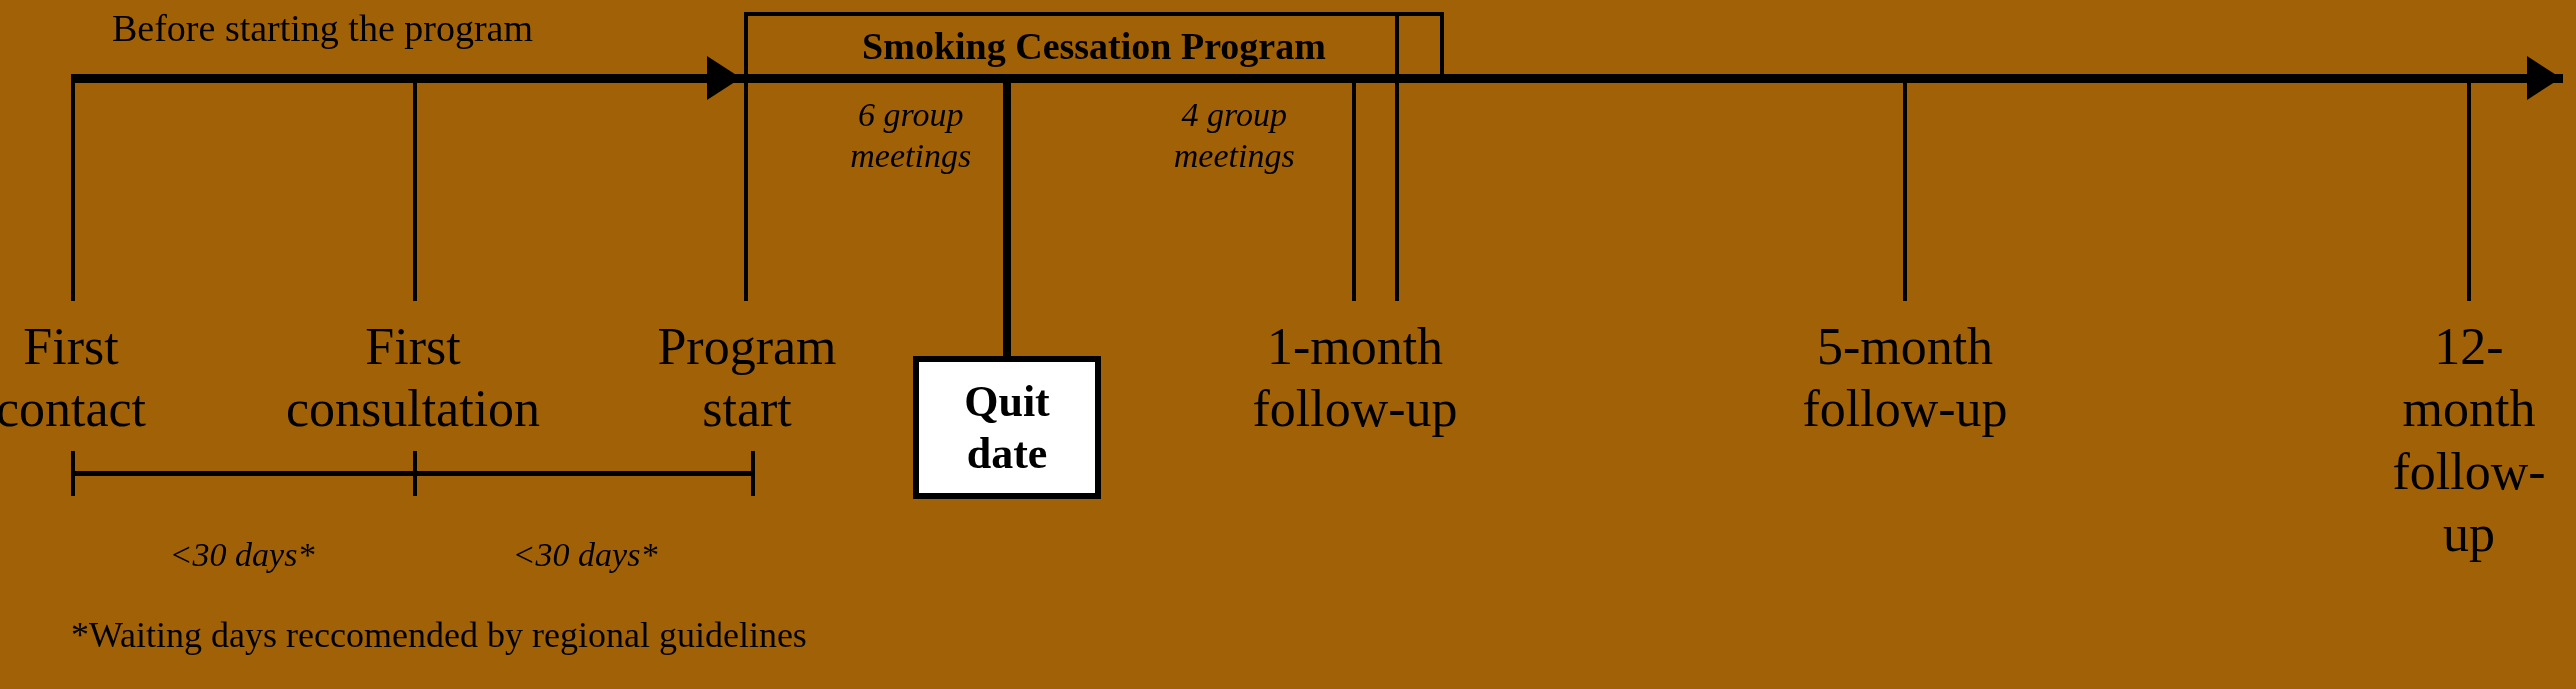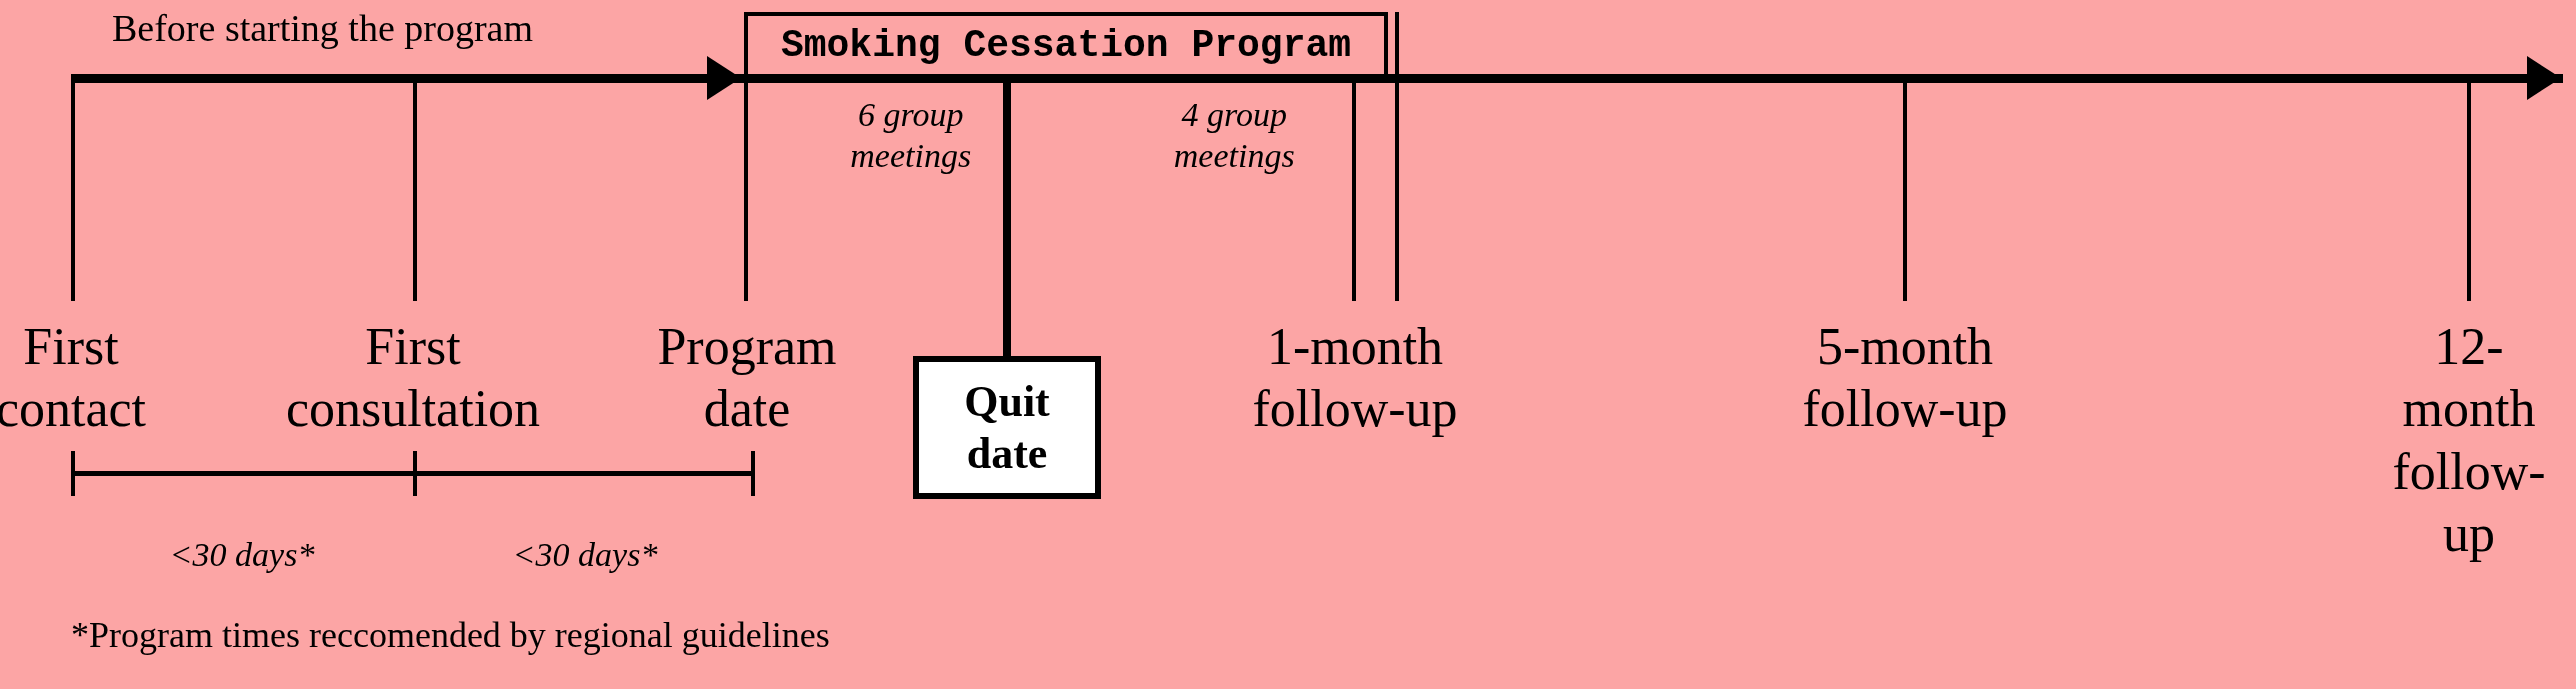--- a/index.html
+++ b/index.html
@@ -9,21 +9,21 @@
   }
   body {
     font-family: "Liberation Serif", "DejaVu Serif", serif;
     color: #000000;
   }
 
   #diagram {
     position: relative;
     width: 2576px;
     height: 690px;
-    background: #fca5a5;
+    background: #a16207;
     overflow: hidden;
   }
 
   
   .hline {
     position: absolute;
     background: #000000;
   }
   .vline {
     position: absolute;
@@ -80,28 +80,27 @@
     width: 655px;
     height: 289px;
     box-sizing: border-box;
     border-left: 4.3px solid #000000;
     border-right: 4.3px solid #000000;
   }
   .program-header {
     position: absolute;
     left: 744px;
     top: 12px;
-    width: 644px;
+    width: 700px;
     height: 67px;
     box-sizing: border-box;
     border: 4.3px solid #000000;
     display: flex;
     align-items: center;
     justify-content: center;
-    font-family: Liberation Mono, monospace;
   }
   .program-header-label {
     font-size: 38px;
     font-weight: bold;
     line-height: 1;
     white-space: nowrap;
   }
 
   .program-cols {
     position: absolute;
@@ -235,32 +234,32 @@
   <div class="quit-box">
     <span class="quit-box-label">Quit
 date</span>
   </div>
 
   <div class="milestone-label" style="left:71px;">First
 contact</div>
   <div class="milestone-label" style="left:413px;">First
 consultation</div>
   <div class="milestone-label" style="left:747px;">Program
-date</div>
+start</div>
   <div class="milestone-label" style="left:1355px;">1-month
 follow-up</div>
   <div class="milestone-label" style="left:1905px;">5-month
 follow-up</div>
   <div class="milestone-label" style="left:2469px;">12-month
 follow-up</div>
 
   <div class="hline bracket-line"></div>
   <div class="vline bracket-tick" style="left:71px;"></div>
   <div class="vline bracket-tick" style="left:413px;"></div>
   <div class="vline bracket-tick" style="left:751px;"></div>
 
   <div class="bracket-label" style="left:242px;">&lt;30 days*</div>
   <div class="bracket-label" style="left:585px;">&lt;30 days*</div>
 
-  <div class="footnote">*Program times reccomended by regional guidelines</div>
+  <div class="footnote">*Waiting days reccomended by regional guidelines</div>
 
 </div>
 
 
 </body></html>

